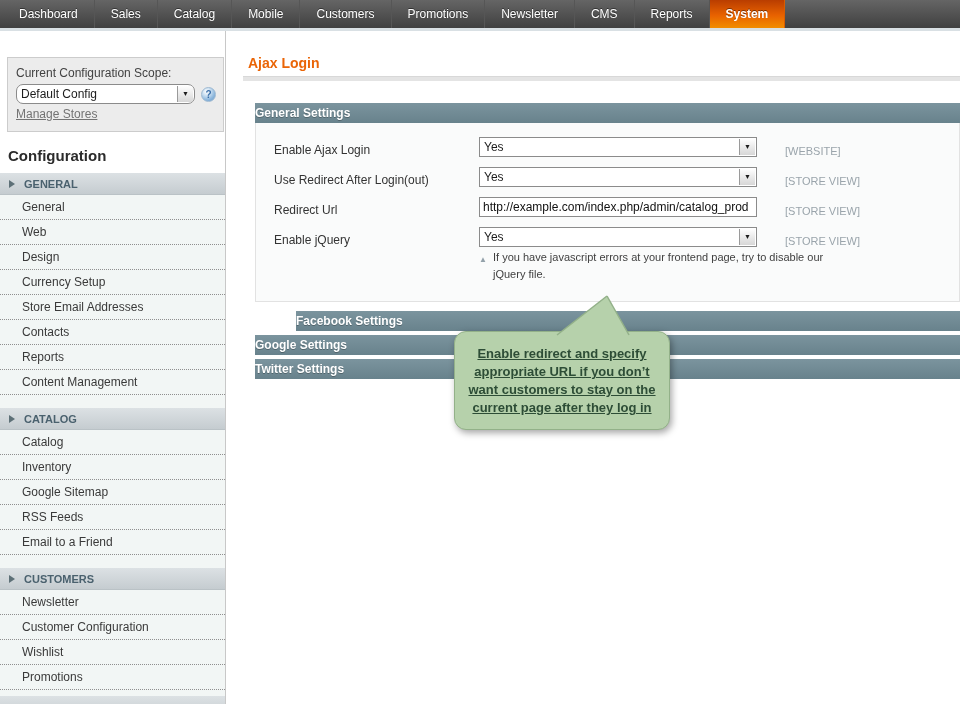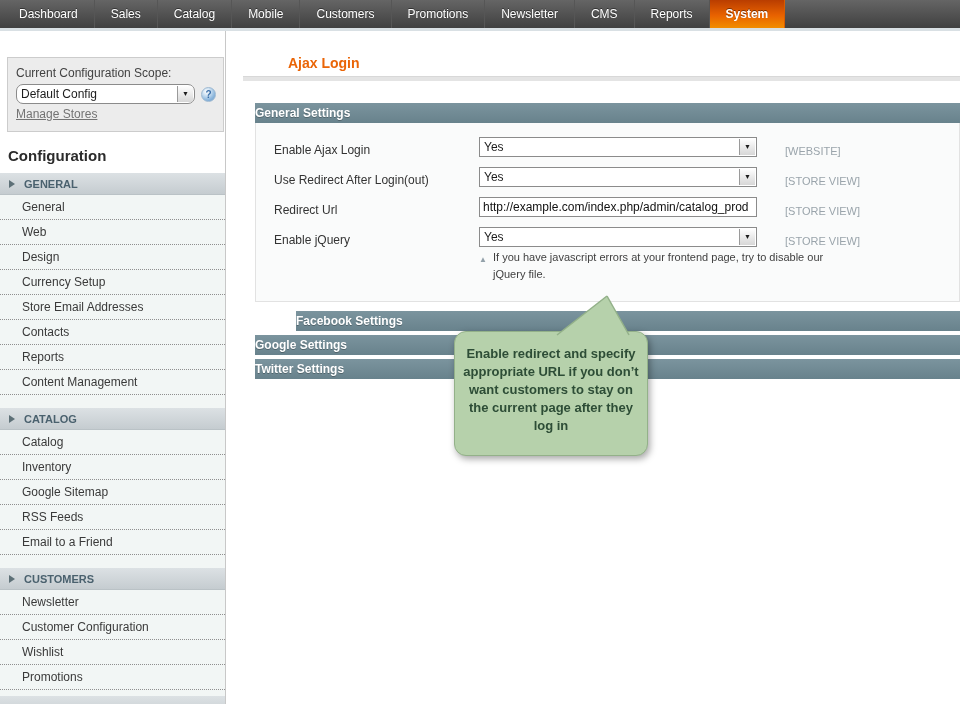--- a/index.html
+++ b/index.html
@@ -81,21 +81,21 @@
     font-size:12px; color:#3a3a3a; background:#f2f6f5;
     border-bottom:1px dotted #8f8f8f; cursor:pointer;
   }
   .menu-filler { height:13px; background:#f2f6f5; }
   .partial-header {
     height:14px; background:linear-gradient(#dce1e4,#cdd3d6);
   }
 
   
   .main { position:absolute; top:31px; left:227px; width:733px; height:673px; }
-  .page-title { position:absolute; top:24px; left:21px; font-size:14px; font-weight:bold; color:#ea6507;margin-left:40px; }
+  .page-title { position:absolute; top:24px; left:21px; font-size:14px; font-weight:bold; color:#ea6507; }
   .title-divider { position:absolute; top:45px; left:16px; right:0; height:5px; background:#e4e4e4; border-top:1px solid #d8d8d8; }
 
   .section-bar {
     position:absolute; left:28px; right:0; height:20px;
     background:linear-gradient(#7b949e,#68828c);
     color:#ffffff; font-size:12px; font-weight:bold; line-height:20px;
     padding-left:0; cursor:pointer;
     text-shadow:0 1px 0 rgba(0,0,0,.25);
   }
   #bar-general  { top:72px;  }
@@ -119,25 +119,25 @@
   .note-row { display:flex; margin-top:-2px; }
   .note-spacer { width:205px; }
   .note {
     position:relative; width:348px; padding-left:14px;
     font-size:11px; color:#3f3f3f; line-height:17px;
   }
   .note-tri { position:absolute; left:0; top:2px; font-size:8px; color:#93a1aa; }
 
   
   .callout {
-    position:absolute; left:227px; top:300px; width:194px; z-index:6;
+    position:absolute; left:227px; top:300px; width:216px; z-index:6;
     background:#b6d1ab; border:1px solid #93b189; border-radius:12px;
     box-shadow:2px 3px 7px rgba(0,0,0,.35);
-    padding:13px 5px 20px; text-align:center;
-    font-size:13px; line-height:18px; color:#2d4d36; font-weight:bold;
+    padding:13px 5px 12px; text-align:center;
+    font-size:13px; line-height:18px; color:#2d4d36; font-weight:bold;text-decoration:underline;
   }
   .callout-tail { position:absolute; top:-37px; left:100px; width:80px; height:40px; overflow:visible; }
 </style>
 </head>
 <body>
 
 <div class="navbar">
   <div class="nav-tab">Dashboard</div>
   <div class="nav-tab">Sales</div>
   <div class="nav-tab">Catalog</div>

